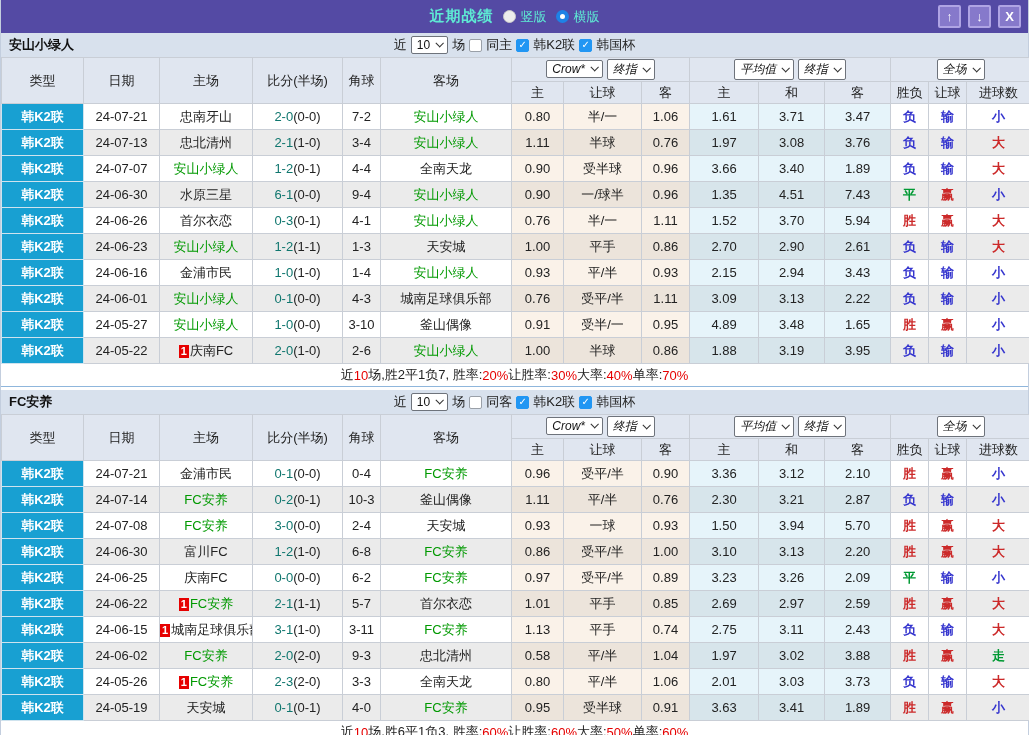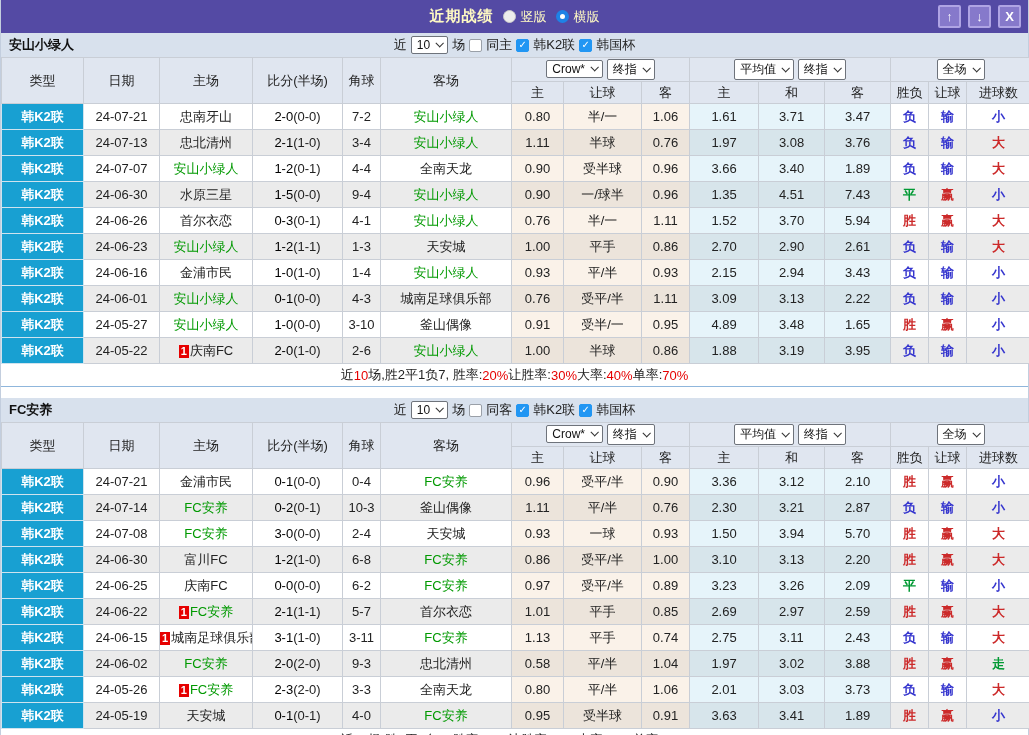--- a/index.html
+++ b/index.html
@@ -10,21 +10,21 @@
     color: #222;
   }
   .app { width: 1029px; border-left: 1px solid #C3CEDE; border-right: 1px solid #C3CEDE; }
 
   
   .titlebar {
     height: 33px; background: #544AA4;
     display: flex; align-items: center; position: relative;
   }
   .title-center {
-    margin: 0 auto; display: flex; align-items: center; gap: 9px; color: #fef9c3;
+    margin: 0 auto; display: flex; align-items: center; gap: 9px; color: #5eead4;
   }
   .page-title { font-size: 15px; font-weight: bold; letter-spacing: 1px; }
   .radio-group { display: inline-flex; align-items: center; gap: 5px; font-size: 13px; }
   .radio {
     width: 13px; height: 13px; border-radius: 50%;
     background: #ECECEC; border: 1px solid #C9C9C9; display: inline-block; cursor: pointer;
   }
   .radio.checked { background: #fff; border: 4px solid #1E82E6; }
   .tb-buttons { position: absolute; right: 7px; top: 5px; display: flex; gap: 7px; }
   .tb-btn {
@@ -58,44 +58,44 @@
     transform: rotate(45deg) translateY(-1px); display: inline-block; margin-top: -2px;
   }
 
   
   table { border-collapse: collapse; table-layout: fixed; width: 1029px; }
   th, td {
     border: 1px solid #C9CED6; text-align: center; font-size: 13px;
     font-weight: normal; overflow: hidden; white-space: nowrap;
   }
   thead th { background: #E0E6F0; height: 22px; color: #222; }
-  thead .sel-cell { padding: 1px 0; }
+  thead .sel-cell { padding: 1px 0; font-style: italic; }
   tbody tr { height: 26px; background: #fff; }
   tbody tr.even { background: #EBEBEB; }
   td.league { background: #18A0D2; color: #fff; font-weight: bold; border-color: #CFE3EE; }
   td.crow  { background: rgba(238, 213, 182, 0.30); }
   td.avgc  { background: rgba(158, 211, 235, 0.26); }
-  .score-full { color: #000000; }
+  .score-full { color: #0f766e; }
   .green { color: #009900; }
   .badge {
     background: #E60000; color: #fff; font-size: 11px; font-weight: bold;
     padding: 0 2px; margin-right: 1px; display: inline-block; line-height: 13px;
   }
   td.res { font-weight: bold; }
   .c-r { color: #CC2A2A; }
   .c-b { color: #3535CE; }
   .c-g { color: #009933; }
 
   
   .summary {
     height: 23px; display: flex; align-items: center; justify-content: center;
     font-size: 13px; color: #222; background: #fff; border-bottom: 1px solid #8FB6DC;
   }
   .summary .red { color: #E60000; }
-  .section { margin-bottom: 11px; border-radius: 19px; }
+  .section { margin-bottom: 3px; border-radius: 19px; }
 </style>
 </head>
 <body>
 
 <div class="app">
   <div class="titlebar">
     <div class="title-center">
       <span class="page-title">近期战绩</span>
       <span class="radio-group">
         <span class="radio" id="radio-v"></span>
@@ -244,21 +244,21 @@
               <td class="avgc">3.40</td>
               <td class="avgc">1.89</td>
               <td class="res c-b">负</td>
               <td class="res c-b">输</td>
               <td class="res c-r">大</td>
             </tr>
             <tr class="even">
               <td class="league">韩K2联</td>
               <td>24-06-30</td>
               <td><span class="">水原三星</span></td>
-              <td><span class="score-full">1-5</span><span>(0-0)</span></td>
+              <td><span class="score-full">6-1</span><span>(0-0)</span></td>
               <td>9-4</td>
               <td><span class="green">安山小绿人</span></td>
               <td class="crow">0.90</td>
               <td class="crow">一/球半</td>
               <td class="crow">0.96</td>
               <td class="avgc">1.35</td>
               <td class="avgc">4.51</td>
               <td class="avgc">7.43</td>
               <td class="res c-g">平</td>
               <td class="res c-r">赢</td>

